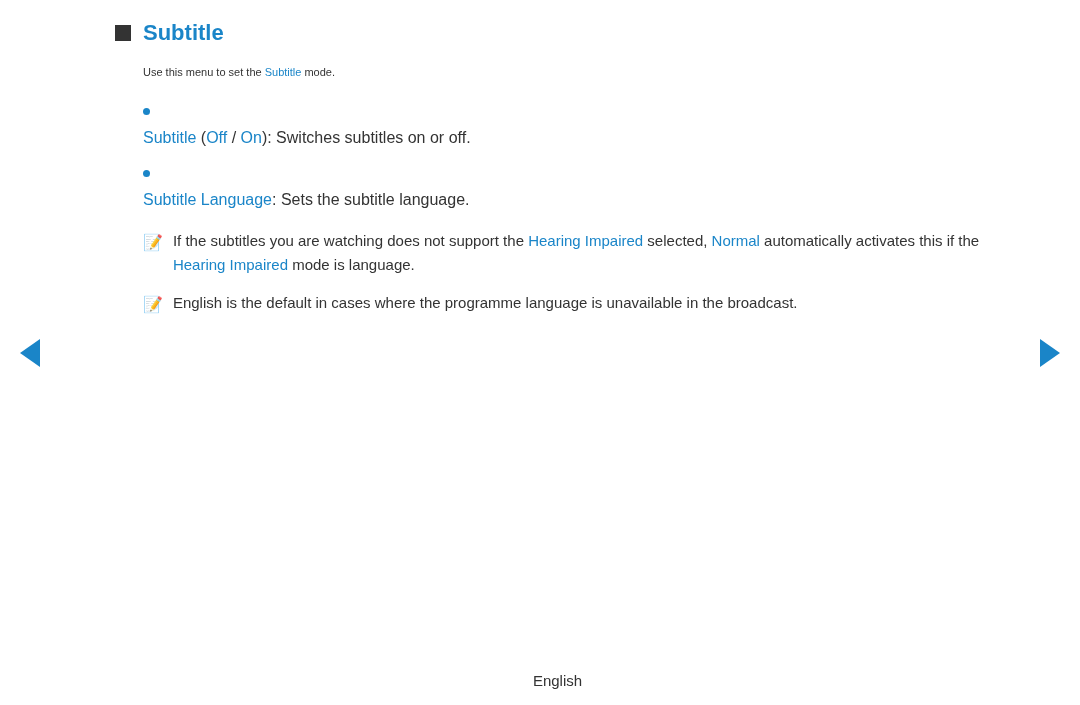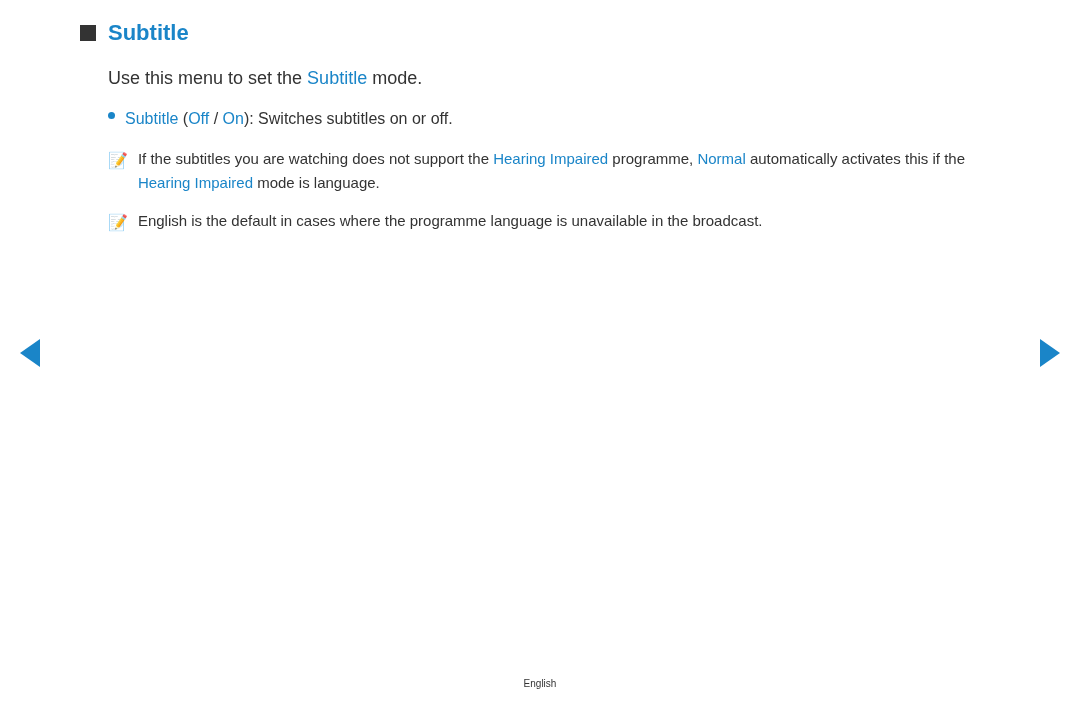--- a/index.html
+++ b/index.html
@@ -18,20 +18,21 @@
       position: relative;
       overflow: hidden;
     }
 
     .page-container {
       width: 100%;
       height: 100%;
       position: relative;
       display: flex;
       flex-direction: column;
+      padding-left: 35px;
     }
 
     .content-area {
       padding: 20px 80px 20px 80px;
       flex: 1;
     }
 
     .section-header {
       display: flex;
       align-items: center;
@@ -47,22 +48,22 @@
     }
 
     .section-title {
       font-size: 22px;
       font-weight: bold;
       color: #1a85c8;
     }
 
     .intro-text {
       margin-left: 28px;
-      margin-bottom: 13px;
-      font-size: 18px;
+      margin-bottom: 20px;
+      font-size: 11px;
       color: #333;
       line-height: 1.6;
     }
 
     .accent-blue {
       color: #1a85c8;
       font-weight: normal;
     }
 
     .bullet-list {
@@ -72,20 +73,21 @@
     }
 
     .bullet-list li {
       display: flex;
       align-items: flex-start;
       gap: 10px;
       margin-bottom: 14px;
       font-size: 16px;
       line-height: 1.6;
       color: #333;
+      flex-direction: column;
     }
 
     .bullet-dot {
       width: 7px;
       height: 7px;
       background: #1a85c8;
       border-radius: 50%;
       margin-top: 6px;
       flex-shrink: 0;
     }
@@ -139,21 +141,21 @@
       height: 0;
       border-top: 14px solid transparent;
       border-bottom: 14px solid transparent;
       border-left: 20px solid #1a85c8;
       cursor: pointer;
     }
 
     .footer {
       text-align: center;
       padding: 16px;
-      font-size: 10px;
+      font-size: 15px;
       color: #333;
     }
   </style>
 </head>
 <body>
 
 <div class="page-container">
 
   <div class="content-area">
 
@@ -169,28 +171,34 @@
     <ul class="bullet-list">
 
       <li>
         <span class="bullet-dot"></span>
         <span>
           <span class="accent-blue">Subtitle</span><span> (</span><span class="accent-blue">Off</span><span> / </span><span class="accent-blue">On</span><span>): Switches subtitles on or off.</span>
         </span>
       </li>
 
 
+      <li>
+        <span class="bullet-dot"></span>
+        <span>
+          <span class="accent-blue">Subtitle Language</span><span>: Sets the subtitle language.</span>
+        </span>
+      </li>
     </ul>
 
     <div class="note-block">
 
       <div class="note-item">
         <span class="note-icon">📝</span>
         <span class="note-text">
-          <span>If the subtitles you are watching does not support the </span><span class="accent-blue">Hearing Impaired</span><span> programme, </span><span class="accent-blue">Normal</span><span> automatically activates this if the </span><span class="accent-blue">Hearing Impaired</span><span> mode is language.</span>
+          <span>If the subtitles you are watching does not support the </span><span class="accent-blue">Hearing Impaired</span><span> selected, </span><span class="accent-blue">Normal</span><span> automatically activates this if the </span><span class="accent-blue">Hearing Impaired</span><span> mode is language.</span>
         </span>
       </div>
 
       <div class="note-item">
         <span class="note-icon">📝</span>
         <span class="note-text">English is the default in cases where the programme language is unavailable in the broadcast.</span>
       </div>
     </div>
 
   </div>

